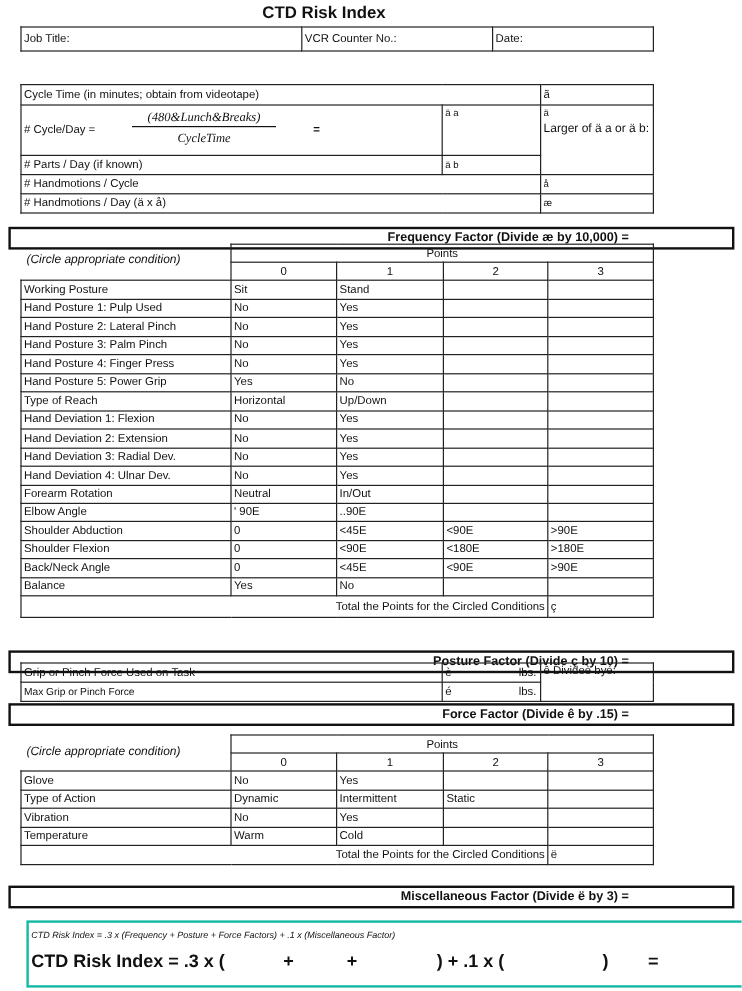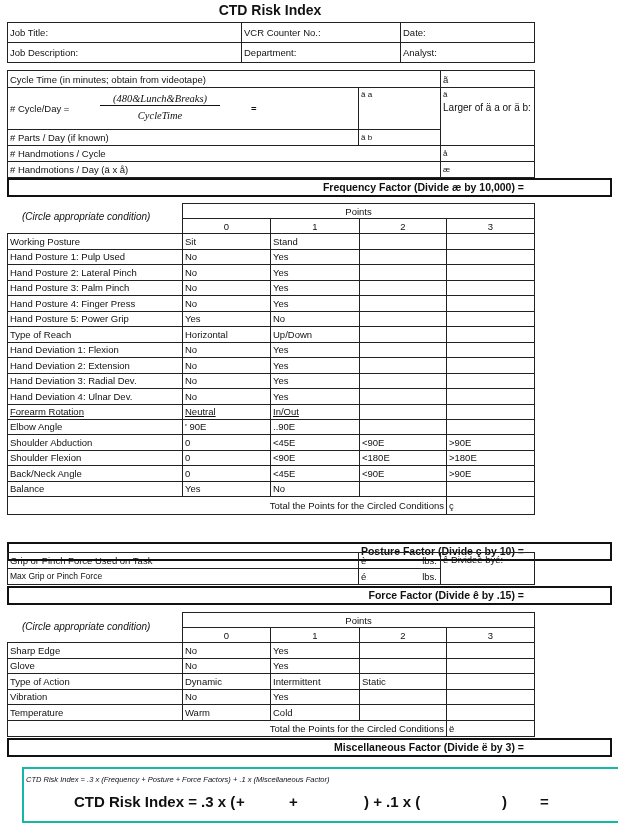--- a/index.html
+++ b/index.html
@@ -1,20 +1,20 @@
 <!DOCTYPE html>
 <html><head>
 <meta charset="utf-8">
 <style>
   html, body { margin:0; padding:0; background:#ffffff; }
   body { width:618px; height:826px; position:relative; overflow:hidden;
          font-family:"Liberation Sans", sans-serif; color:#111; font-size:9.5px; }
   .abs { position:absolute; }
   .title { left:0; width:540px; top:2px; text-align:center; font-weight:bold; font-size:14px; }
-  table { border-collapse:collapse; position:absolute; table-layout:fixed; }
+  table { border-collapse:collapse; position:absolute; table-layout:fixed;margin-left:10px; }
   td { border:1px solid #222; padding:0 2px; height:14px; line-height:13px; white-space:nowrap; overflow:hidden; vertical-align:middle; }
   .thick td { border-width:1.5px; }
   .factor { position:absolute; left:7px; width:601px; border:2px solid #111; height:15px;
             font-weight:bold; font-size:10.5px; line-height:15px; }
   .factor span { position:absolute; }
   .small { font-size:10px; }
   .center { text-align:center; }
   .serif { font-family:"Liberation Serif", serif; font-style:italic; }
   .final { position:absolute; left:22px; width:601px; top:767px; height:52px; border:2px solid #14b8a6; }
   .final .formula { position:absolute; left:2px; top:6px; font-size:7.5px; font-style:italic; }
@@ -31,25 +31,20 @@
       <col style="width:234px">
       <col style="width:159px">
       <col style="width:134px">
     </colgroup>
   <tbody>
       <tr style="height:20px">
     <td>Job Title:</td>
     <td>VCR Counter No.:</td>
     <td>Date:</td>
   </tr>
-  <tr style="height:20px">
-    <td>Job Description:</td>
-    <td>Department:</td>
-    <td>Analyst:</td>
-  </tr>
 </tbody>
   </table>
 
 <table class="thick" style="left:7px; top:70px; width:527px;">
   <colgroup>
       <col style="width:351px">
       <col style="width:82px">
       <col style="width:94px">
     </colgroup>
   <tbody>
@@ -78,21 +73,21 @@
     <td colspan="2"># Handmotions / Cycle</td>
     <td style="font-size:8px;">å</td>
   </tr>
   <tr style="height:16px">
     <td colspan="2"># Handmotions / Day (ä x å)</td>
     <td style="font-size:8px;">æ</td>
   </tr>
 </tbody>
   </table>
 
-<div class="factor" style="top:178px;">
+<div class="factor" style="top:189px;">
   <span style="right:86px;">Frequency Factor (Divide æ  by 10,000)  =</span>
 </div>
 
 <div class="circ-label" style="left:22px; top:211px;">(Circle appropriate condition)</div>
 <table class="thick" style="left:7px; top:203px; width:527px;">
   <colgroup>
       <col style="width:175px">
       <col style="width:88px">
       <col style="width:89px">
       <col style="width:87px">
@@ -182,21 +177,21 @@
         <td></td>
         <td></td>
       </tr>
       <tr style="height: 15.5px;">
         <td>Hand Deviation 4: Ulnar Dev.</td>
         <td>No</td>
         <td>Yes</td>
         <td></td>
         <td></td>
       </tr>
-      <tr style="height: 14px; text-decoration: underline;">
+      <tr style="height: 14px;">
         <td>Forearm Rotation</td>
         <td>Neutral</td>
         <td>In/Out</td>
         <td></td>
         <td></td>
       </tr>
       <tr style="height: 15.5px;">
         <td>Elbow Angle</td>
         <td>' 90E</td>
         <td>..90E</td>
@@ -290,27 +285,20 @@
   <tr style="height:14px">
     <td style="border:none;"></td>
     <td class="center">0</td>
     <td class="center">1</td>
     <td class="center">2</td>
     <td class="center">3</td>
   </tr>
   </tbody>
     <tbody id="misc-body">
       <tr style="height: 15.5px;">
-        <td>Sharp Edge</td>
-        <td>No</td>
-        <td>Yes</td>
-        <td></td>
-        <td></td>
-      </tr>
-      <tr style="height: 15.5px;">
         <td>Glove</td>
         <td>No</td>
         <td>Yes</td>
         <td></td>
         <td></td>
       </tr>
       <tr style="height: 15.5px;">
         <td>Type of Action</td>
         <td>Dynamic</td>
         <td>Intermittent</td>
@@ -339,19 +327,19 @@
   </tr>
 </tbody>
   </table>
 
 <div class="factor" style="top:738px;">
   <span style="right:86px;">Miscellaneous  Factor (Divide ë  by 3)  =</span>
 </div>
 
 <div class="final">
   <div class="formula">CTD Risk Index  = .3 x (Frequency + Posture + Force Factors) + .1 x (Miscellaneous Factor)</div>
-  <span class="big" style="left:2px;margin-left:48px;">CTD Risk Index = .3 x (</span>
+  <span class="big" style="left:2px;">CTD Risk Index = .3 x (</span>
   <span class="big" style="left:212px;">+</span>
   <span class="big" style="left:265px;">+</span>
   <span class="big" style="left:340px;">) + .1 x (</span>
   <span class="big" style="left:478px;">)</span>
   <span class="big" style="left:516px;">=</span>
 </div>
 
 </body></html>

